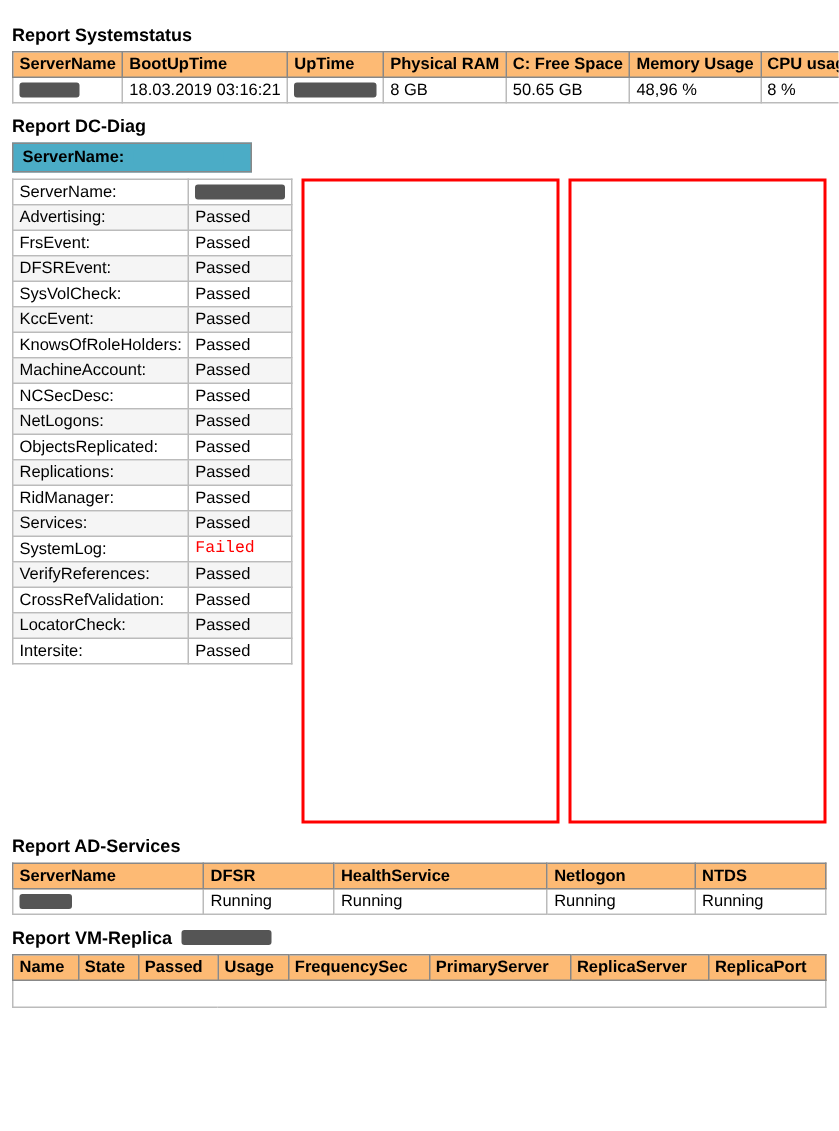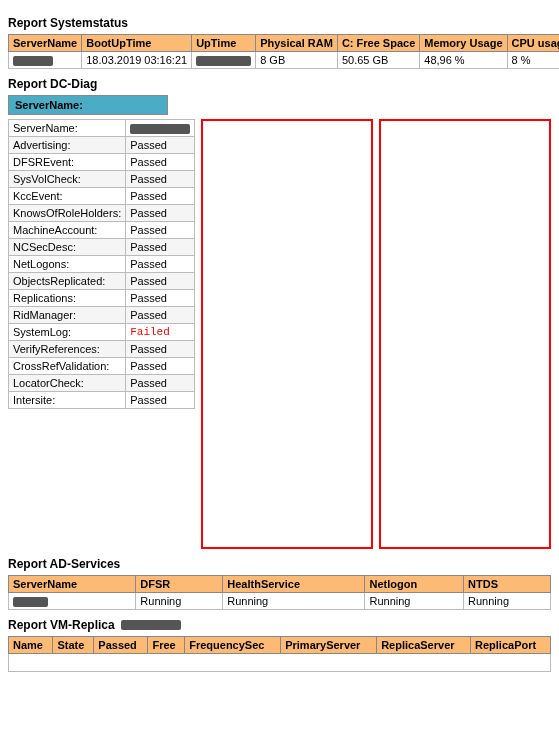--- a/index.html
+++ b/index.html
@@ -149,20 +149,24 @@
         <tbody id="dcdiag-tbody">
         <tr>
               <td>ServerName:</td>
               <td><span class="blurred" style="width: 60px;"></span></td>
             </tr>
             <tr>
               <td>Advertising:</td>
               <td>Passed</td>
             </tr>
             <tr>
+              <td>FrsEvent:</td>
+              <td>Passed</td>
+            </tr>
+            <tr>
               <td>DFSREvent:</td>
               <td>Passed</td>
             </tr>
             <tr>
               <td>SysVolCheck:</td>
               <td>Passed</td>
             </tr>
             <tr>
               <td>KccEvent:</td>
               <td>Passed</td>
@@ -186,20 +190,24 @@
             <tr>
               <td>ObjectsReplicated:</td>
               <td>Passed</td>
             </tr>
             <tr>
               <td>Replications:</td>
               <td>Passed</td>
             </tr>
             <tr>
               <td>RidManager:</td>
+              <td>Passed</td>
+            </tr>
+            <tr>
+              <td>Services:</td>
               <td>Passed</td>
             </tr>
             <tr>
               <td>SystemLog:</td>
               <td class="status-failed" style="color: rgb(255, 0, 0); font-family: Liberation Mono, monospace;">Failed</td>
             </tr>
             <tr>
               <td>VerifyReferences:</td>
               <td>Passed</td>
             </tr>
@@ -254,21 +262,21 @@
   <div class="vm-section-title">
     <span>Report VM-Replica</span>
     <span class="blurred" style="width:60px;"></span>
   </div>
   <table>
     <thead>
       <tr>
         <th>Name</th>
         <th>State</th>
         <th>Passed</th>
-        <th>Free</th>
+        <th>Usage</th>
         <th>FrequencySec</th>
         <th>PrimaryServer</th>
         <th>ReplicaServer</th>
         <th>ReplicaPort</th>
       </tr>
     </thead>
     <tbody>
       <tr>
         <td colspan="8" style="height:18px;"></td>
       </tr>

